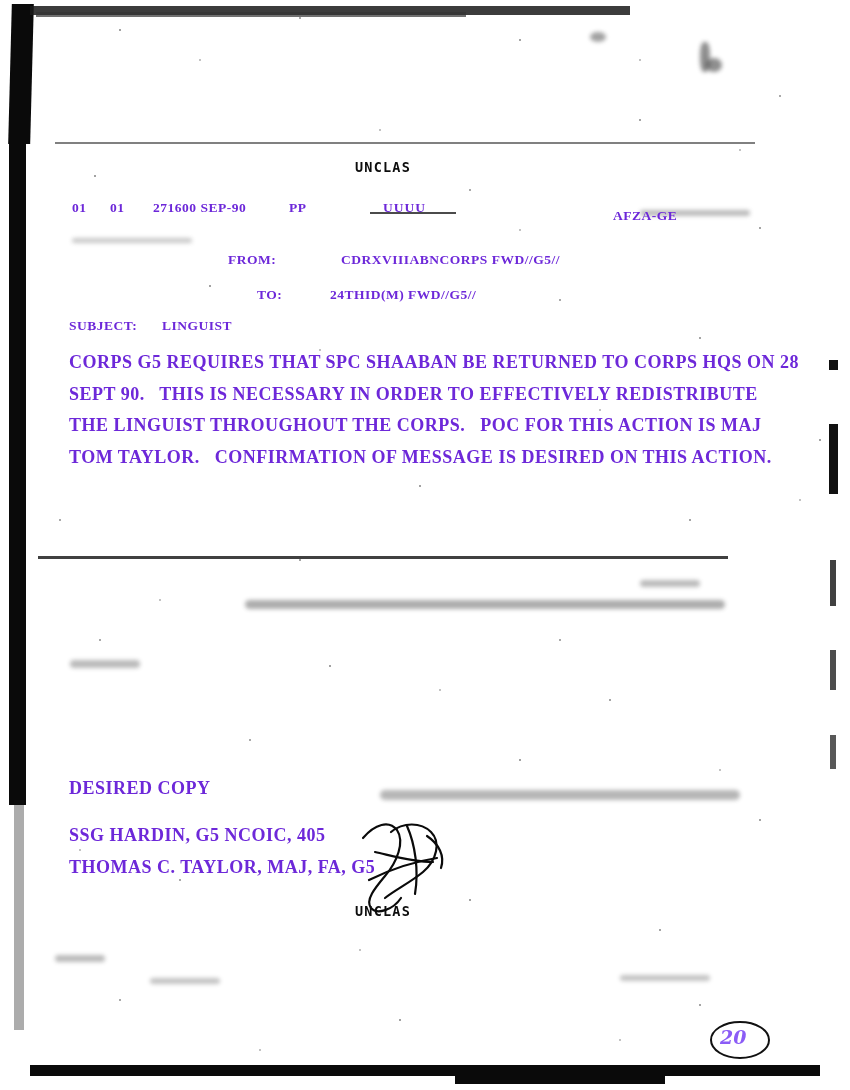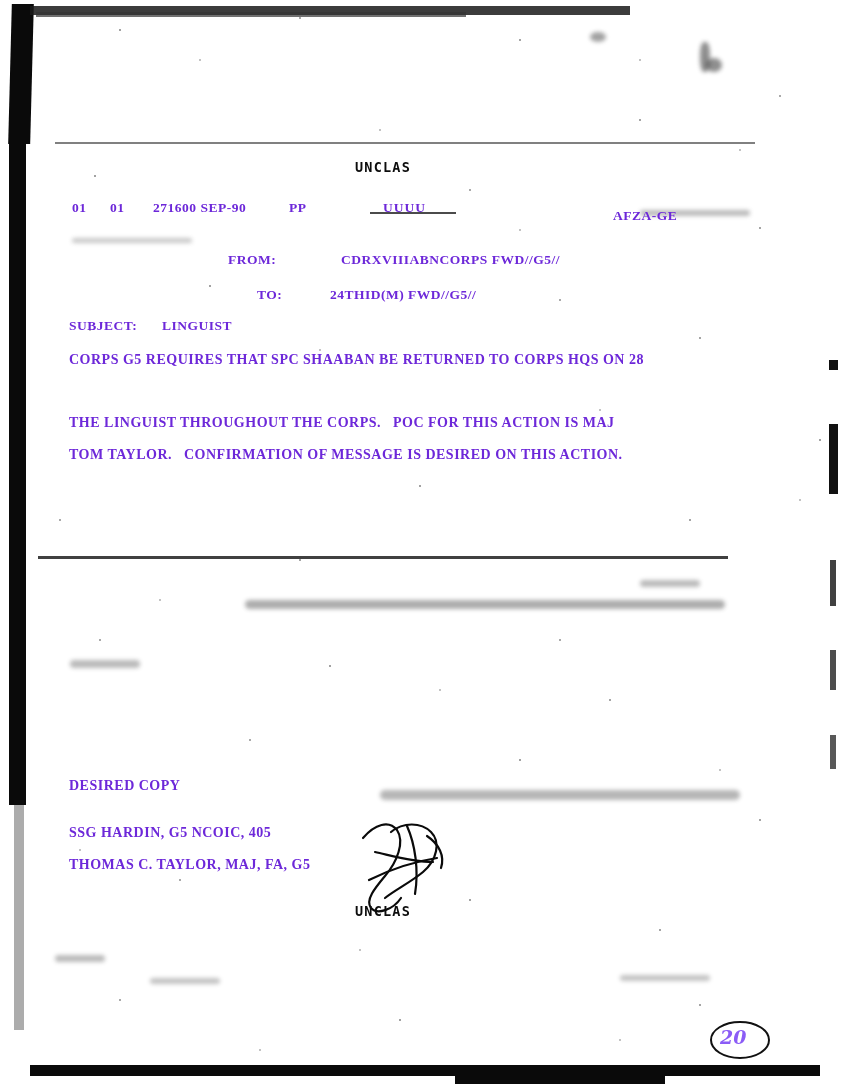--- a/index.html
+++ b/index.html
@@ -148,21 +148,21 @@
   
   .doc-text {
     position: absolute;
     font-family: Liberation Serif, serif;
     font-weight: 700;
     letter-spacing: .5px;
     white-space: pre;
     color: #6d28d9;
   }
   .t14 { font-size: 13.5px; }
-  .t13 { font-size: 14px; }
+  .t13 { font-size: 18px; }
 
   .classification {
     position: absolute;
     font-family: "DejaVu Sans Mono", monospace;
     font-weight: 700;
     font-size: 13.5px;
     letter-spacing: 1.2px;
     color: #0d0d0d;
   }
 
@@ -302,20 +302,21 @@
   <div class="doc-text t14" style="left:228px; top:252px;">FROM:</div>
   <div class="doc-text t14" style="left:341px; top:252px;">CDRXVIIIABNCORPS FWD//G5//</div>
 
   <div class="doc-text t14" style="left:257px; top:287px;">TO:</div>
   <div class="doc-text t14" style="left:330px; top:287px;">24THID(M) FWD//G5//</div>
 
   <div class="doc-text t14" style="left:69px; top:318px;">SUBJECT:</div>
   <div class="doc-text t14" style="left:162px; top:318px;">LINGUIST</div>
 
   <div class="doc-text t13" style="left:69px; top:352px;">CORPS G5 REQUIRES THAT SPC SHAABAN BE RETURNED TO CORPS HQS ON 28</div>
+  <div class="doc-text t13" style="left:69px; top:384px;">SEPT 90.   THIS IS NECESSARY IN ORDER TO EFFECTIVELY REDISTRIBUTE</div>
   <div class="doc-text t13" style="left:69px; top:447px;">TOM TAYLOR.   CONFIRMATION OF MESSAGE IS DESIRED ON THIS ACTION.</div>
   <div class="doc-text t13" style="left:69px; top:415px;">THE LINGUIST THROUGHOUT THE CORPS.   POC FOR THIS ACTION IS MAJ</div>
 
   <div class="doc-text t13" style="left:69px; top:778px;">DESIRED COPY</div>
   <div class="doc-text t13" style="left:69px; top:825px;">SSG HARDIN, G5 NCOIC, 405</div>
   <div class="doc-text t13" style="left:69px; top:857px;">THOMAS C. TAYLOR, MAJ, FA, G5</div>
 
   <svg class="signature" viewBox="0 0 120 105">
     <g fill="none" stroke="#0a0a0a" stroke-width="2.2" stroke-linecap="round">
       <path d="M18 20 C 30 6, 44 2, 52 12 C 60 24, 52 44, 40 58 C 30 70, 20 82, 26 90 C 32 97, 48 92, 56 80"></path>

